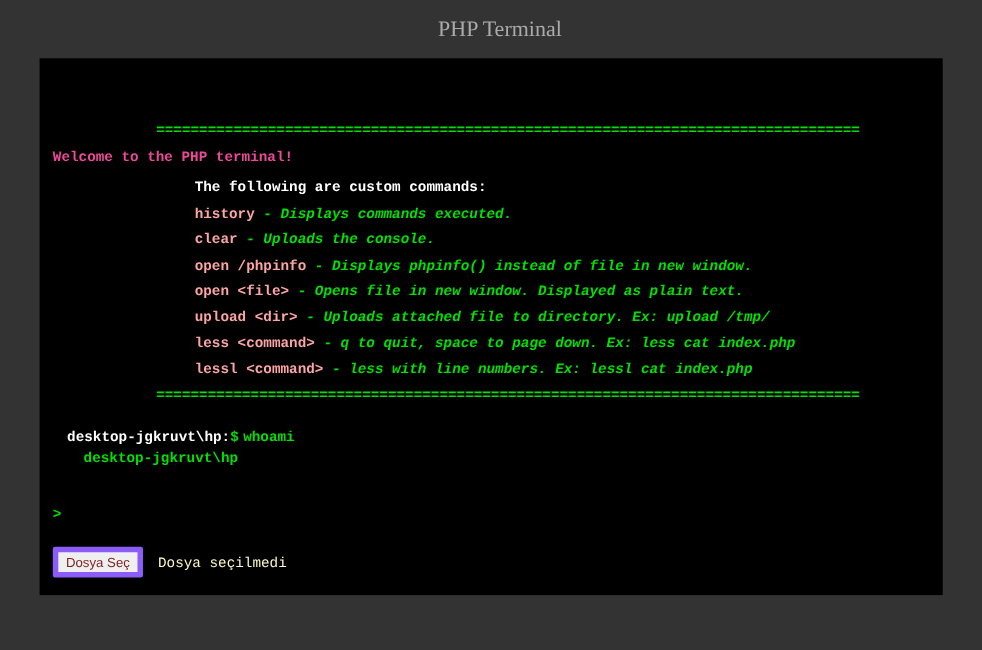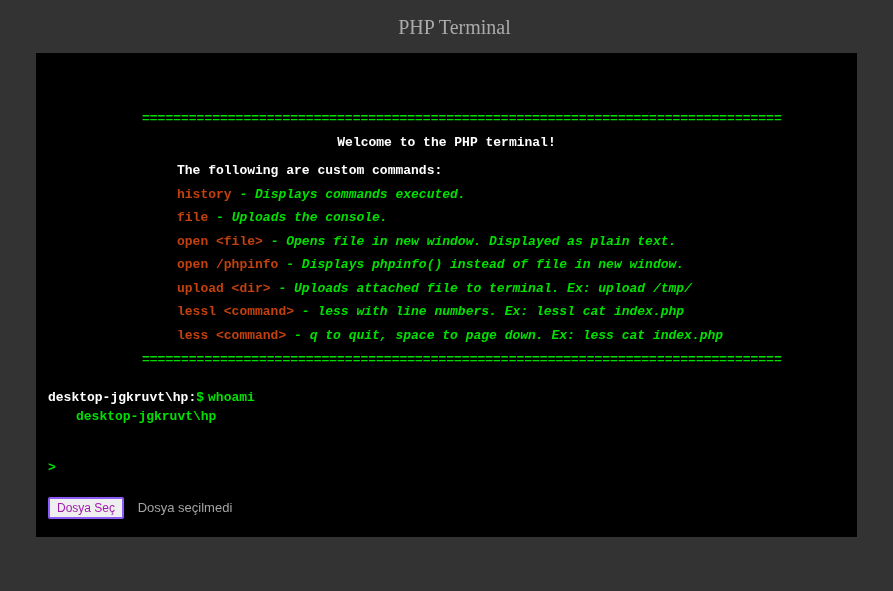--- a/index.html
+++ b/index.html
@@ -36,46 +36,47 @@
       padding-top: 40px;
     }
     .divider {
       color: #00e000;
       text-align: left;
       white-space: nowrap;
       overflow: hidden;
       padding-left: 94px;
     }
     .welcome {
-      text-align: center;
-      color: #ffffff;
+      text-align: left;
+      color: #ec4899;
       padding: 4px 0;
     }
     .help-lines {
       padding: 3px 0 3px 118px;
     }
     .help-lines div {
       padding: 2px 0;
       margin-left: 11px;
     }
     .cmd-white {
-      color: #c2410c;
+      color: #fca5a5;
       text-align: center;
     }
     .cmd-green {
       color: #00e000;
       font-style: italic;
     }
     .history-block {
       font-size: 13px;
       font-weight: bold;
       padding: 20px 0 0 0;
     }
     .prompt-line {
       color: #ffffff;
+      margin-left: 13px;
     }
     .prompt-host {
       color: #ffffff;
     }
     .prompt-dollar {
       color: #00e000;
     }
     .prompt-cmd {
       color: #00e000;
       padding-left: 4px;
@@ -89,53 +90,53 @@
       color: #00e000;
       font-size: 13px;
       font-weight: bold;
       padding: 36px 0 0 0;
     }
     .file-upload {
       padding-top: 22px;
     }
     .file-button {
       background: #efefef;
-      border: 2px solid #8b5cf6;
-      color: #a21caf;
+      border: 5px solid #8b5cf6;
+      color: #7f1d1d;
       font-family: Arial, sans-serif;
       font-size: 12px;
       padding: 2px 7px;
       cursor: pointer;
       border-radius: 2px;
     }
     .file-status {
-      color: #a3a3a3;
-      font-family: Liberation Sans, sans-serif;
+      color: #fef9c3;
+      font-family: Liberation Mono, monospace;
       font-size: 13px;
       padding-left: 4px;
     }
   </style>
 </head>
 <body>
 
 <div class="page-title">PHP Terminal</div>
 
 <div class="terminal">
   <div class="banner">
     <div class="divider">==================================================================================</div>
     <div class="welcome">Welcome to the PHP terminal!</div>
     <div class="help-lines">
       <div>The following are custom commands:</div>
       <div><span class="cmd-white">history</span> <span class="cmd-green">- Displays commands executed.</span></div>
-      <div><span class="cmd-white">file</span> <span class="cmd-green">- Uploads the console.</span></div>
+      <div><span class="cmd-white">clear</span> <span class="cmd-green">- Uploads the console.</span></div>
+      <div><span class="cmd-white">open /phpinfo</span> <span class="cmd-green">- Displays phpinfo() instead of file in new window.</span></div>
       <div><span class="cmd-white">open &lt;file&gt;</span> <span class="cmd-green">- Opens file in new window. Displayed as plain text.</span></div>
-      <div><span class="cmd-white">open /phpinfo</span> <span class="cmd-green">- Displays phpinfo() instead of file in new window.</span></div>
-      <div><span class="cmd-white">upload &lt;dir&gt;</span> <span class="cmd-green">- Uploads attached file to terminal. Ex: upload /tmp/</span></div>
+      <div><span class="cmd-white">upload &lt;dir&gt;</span> <span class="cmd-green">- Uploads attached file to directory. Ex: upload /tmp/</span></div>
+      <div><span class="cmd-white">less &lt;command&gt;</span> <span class="cmd-green">- q to quit, space to page down. Ex: less cat index.php</span></div>
       <div><span class="cmd-white">lessl &lt;command&gt;</span> <span class="cmd-green">- less with line numbers. Ex: lessl cat index.php</span></div>
-      <div><span class="cmd-white">less &lt;command&gt;</span> <span class="cmd-green">- q to quit, space to page down. Ex: less cat index.php</span></div>
     </div>
     <div class="divider">==================================================================================</div>
   </div>
 
   <div class="history-block">
     <div class="prompt-line">
       <span class="prompt-host">desktop-jgkruvt\hp:</span><span class="prompt-dollar">$</span><span class="prompt-cmd">whoami</span>
     </div>
     <div class="output-line">desktop-jgkruvt\hp</div>
   </div>

